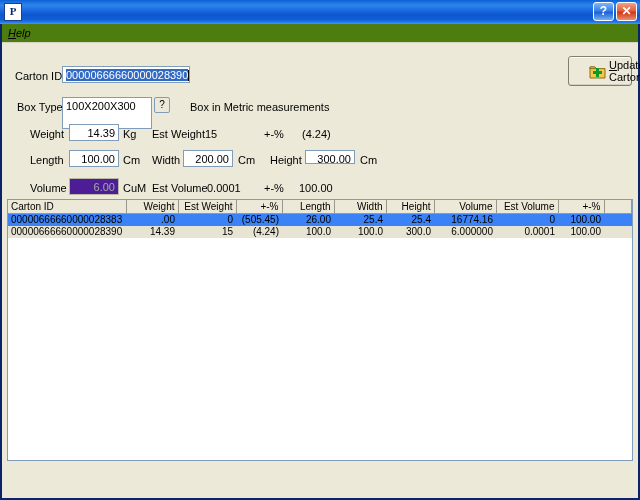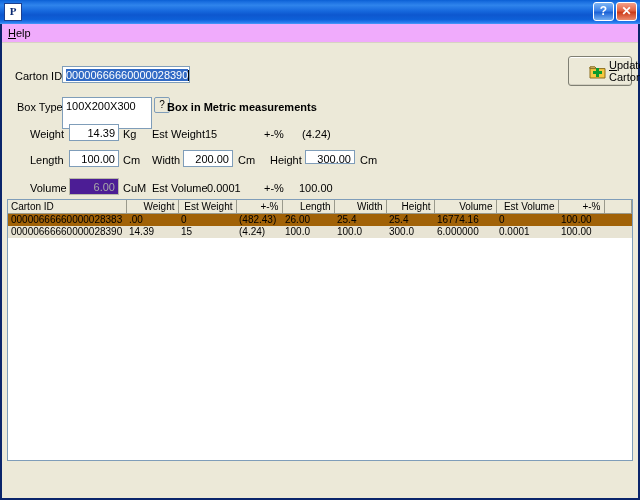--- a/index.html
+++ b/index.html
@@ -79,25 +79,26 @@
   .tbtn.close {
     background: linear-gradient(to bottom, #f3a08a 0%, #e1603f 45%, #cc3b19 55%, #ec8a6d 100%);
   }
 
   
   .menubar {
     position: absolute;
     left: 2px; top: 24px;
     width: 636px;
     height: 19px;
-    background: #f0abfc;
+    background: #4d7c0f;
     border-bottom: 1px solid #d7d3c3;
     box-sizing: border-box;
     display: flex;
     align-items: center;
+    font-style: italic;
   }
   .menu-item {
     padding: 2px 6px;
     font-size: 11px;
     color: #000;
   }
   .ul { text-decoration: underline; }
 
   
   .client {
@@ -215,23 +216,23 @@
   table.g th.r { text-align: right; }
   table.g td {
     padding: 0px 3px;
     height: 12px;
     font-size: 10px;
     white-space: nowrap;
     overflow: hidden;
     box-sizing: border-box;
   }
   table.g td.l { text-align: left; }
-  table.g td.r { text-align: left; }
+  table.g td.r { text-align: right; }
   tr.row-sel td { background: #e8e4d4; }
-  tr.row-norm td { background: #a16207; }
+  tr.row-norm td { background: #3b82f6; }
 </style>
 </head>
 <body>
 
 <div id="app">
 
   <div class="titlebar">
     <div class="title-icon">P</div>
     <div class="title-buttons">
       <div class="tbtn help">?</div>
@@ -244,21 +245,21 @@
   </div>
 
   <div class="client">
 
     <div class="lbl" style="left:13px; top:27px;">Carton ID</div>
     <div class="field" style="left:60px; top:23px; width:128px; height:17px;"><span class="sel-text">00000666660000028390</span><span class="caret"></span></div>
 
     <div class="lbl" style="left:15px; top:58px;">Box Type</div>
     <div class="field" style="left:60px; top:54px; width:90px; height:32px;">100X200X300</div>
     <div class="smallbtn" style="left:152px; top:54px;">?</div>
-    <div class="lbl" style="left:165px; top:58px;font-weight:bold;">Box in Metric measurements</div>
+    <div class="lbl" style="left:188px; top:58px;">Box in Metric measurements</div>
 
     <div class="lbl" style="left:28px; top:85px;">Weight</div>
     <div class="field num" style="left:67px; top:81px; width:50px; height:17px;">14.39</div>
     <div class="lbl" style="left:121px; top:85px;">Kg</div>
     <div class="lbl" style="left:150px; top:85px;">Est Weight</div>
     <div class="lbl" style="left:203px; top:85px;">15</div>
     <div class="lbl" style="left:262px; top:85px;">+-%</div>
     <div class="lbl" style="left:300px; top:85px;">(4.24)</div>
 
     <div class="lbl" style="left:28px; top:111px;">Length</div>
@@ -322,21 +323,21 @@
             <th class="r">Est Volume</th>
             <th class="r">+-%</th>
             <th></th>
           </tr>
         </thead>
         <tbody>
           <tr class="row-norm">
             <td class="l">00000666660000028383</td>
             <td class="r">.00</td>
             <td class="r">0</td>
-            <td class="r">(482.43)</td>
+            <td class="r">(505.45)</td>
             <td class="r">26.00</td>
             <td class="r">25.4</td>
             <td class="r">25.4</td>
             <td class="r">16774.16</td>
             <td class="r">0</td>
             <td class="r">100.00</td>
             <td></td>
           </tr>
           <tr class="row-sel">
             <td class="l">00000666660000028390</td>

